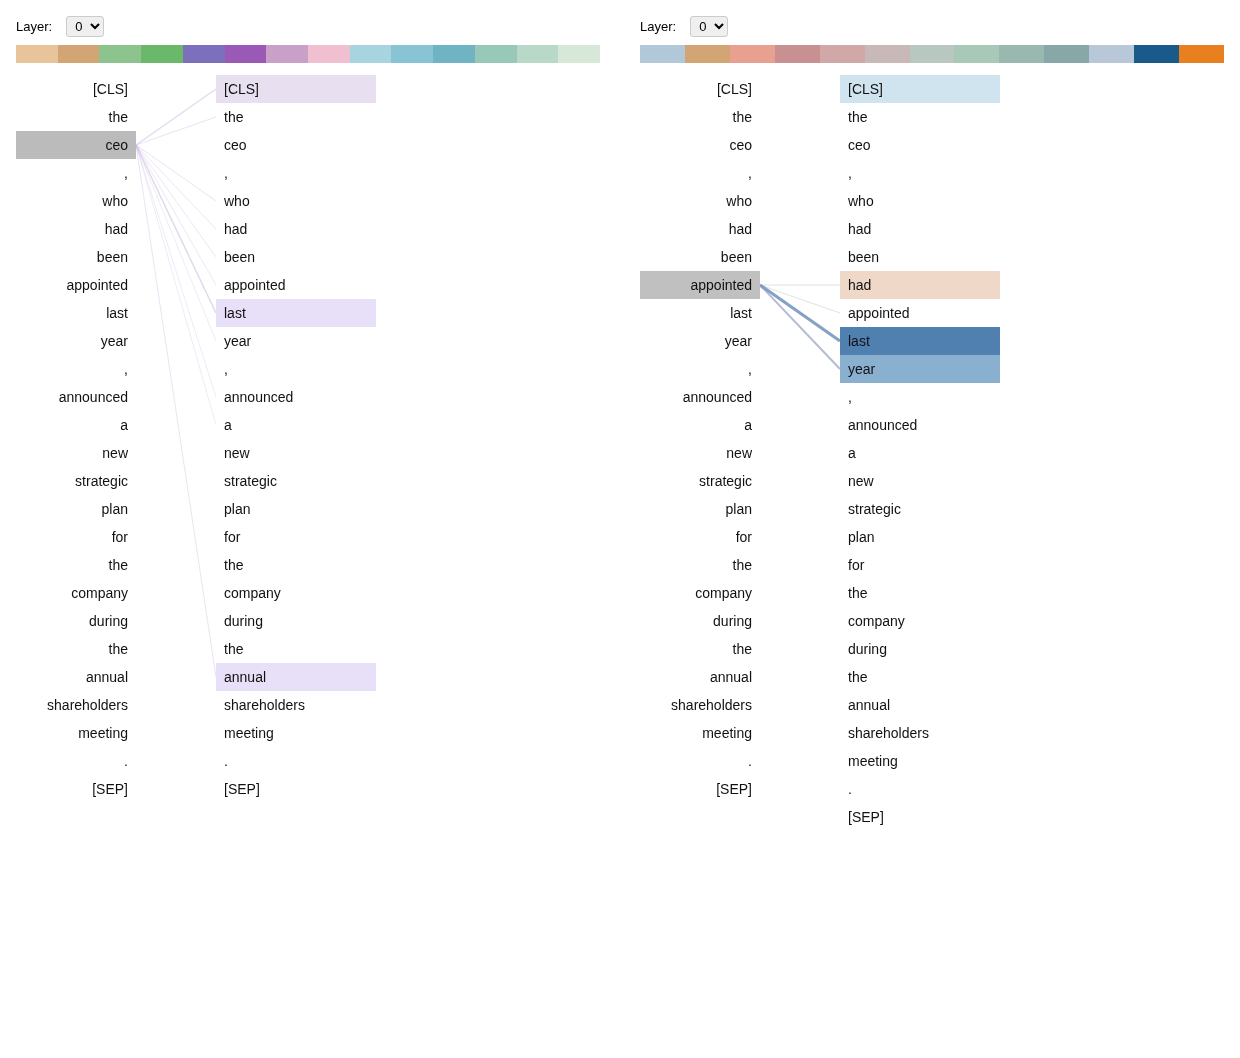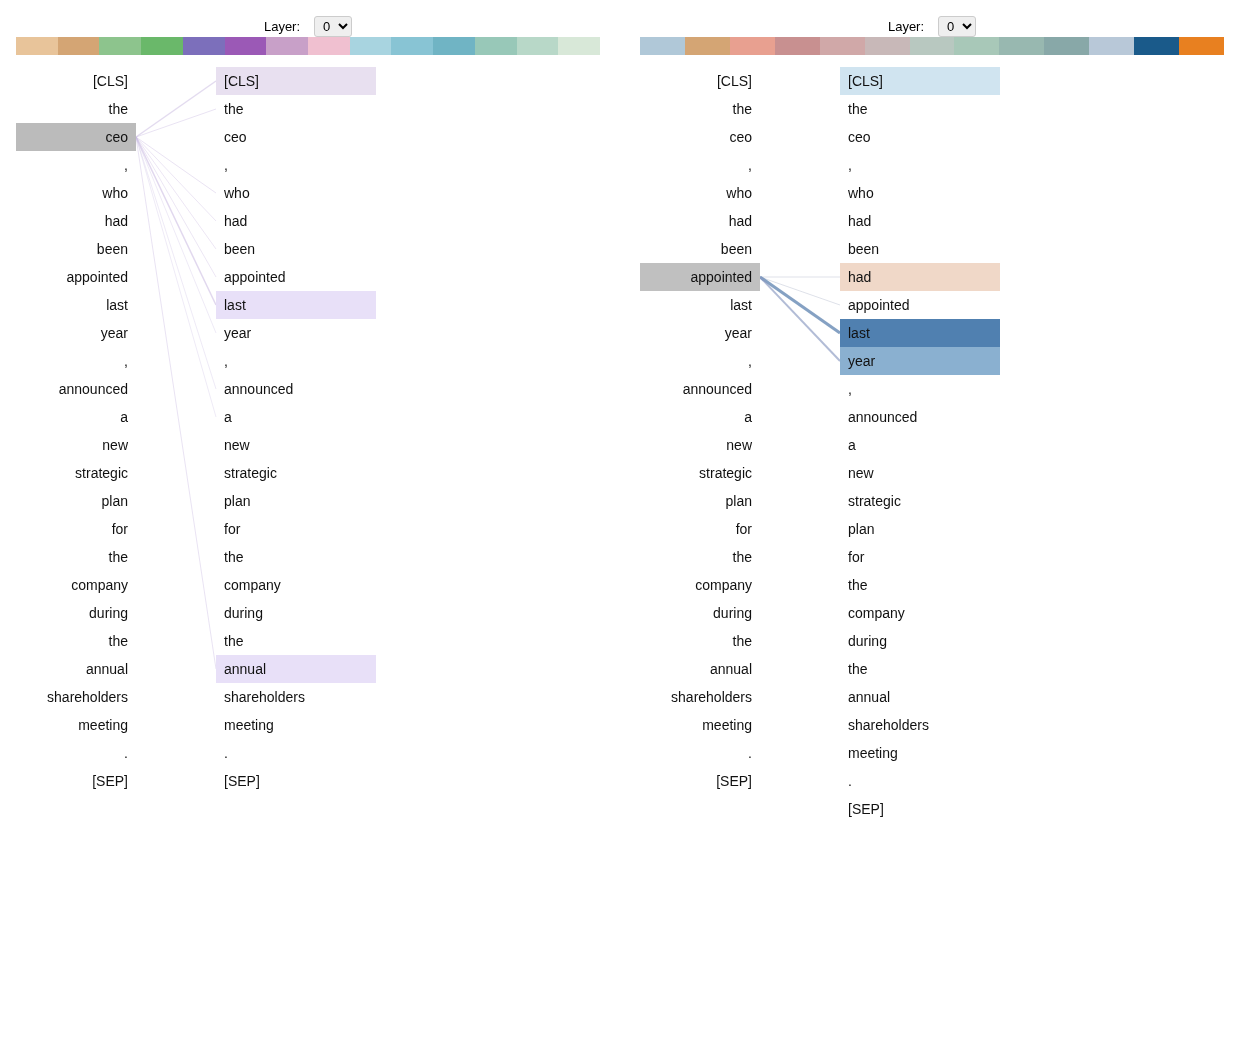--- a/index.html
+++ b/index.html
@@ -14,22 +14,22 @@
       gap: 40px;
     }
     .panel {
       flex: 1;
       position: relative;
     }
     .layer-control {
       display: flex;
       align-items: center;
       gap: 14px;
+      margin-bottom: 8px;
       font-size: 13px;
-      justify-content: center;
     }
     .layer-control label {
       font-weight: normal;
     }
     .layer-control select {
       border: 1px solid #ccc;
       border-radius: 3px;
       padding: 1px 4px;
       font-size: 13px;
     }

